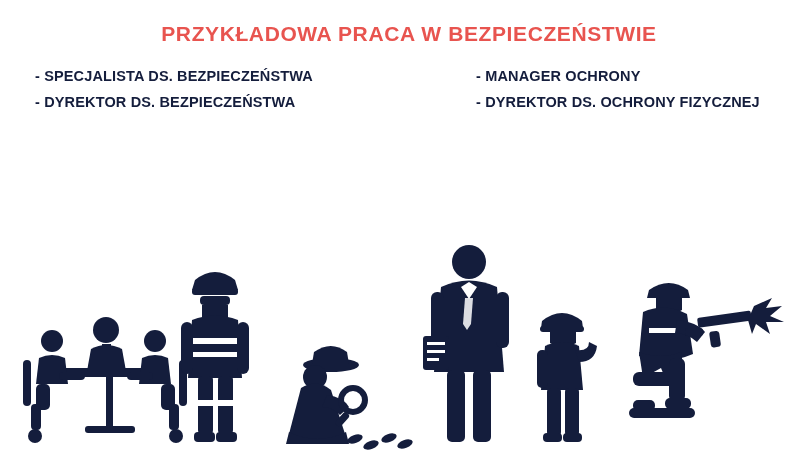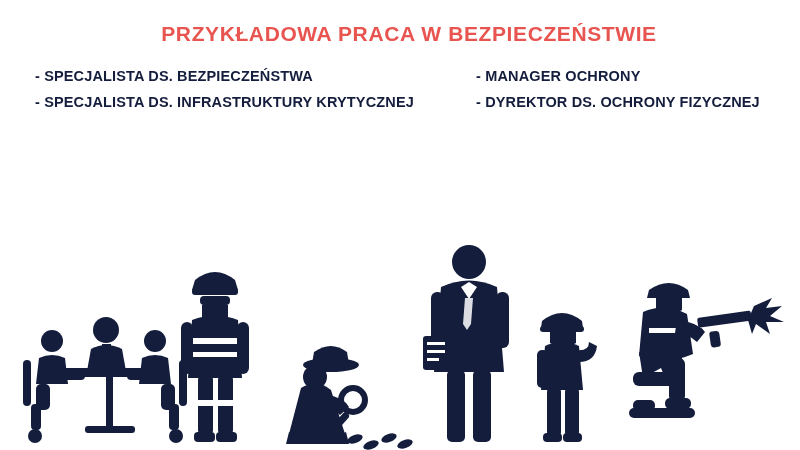--- a/index.html
+++ b/index.html
@@ -82,21 +82,21 @@
 </head>
 <body>
 
 <div class="slide">
 
   <div class="title">Przykładowa praca w bezpieczeństwie</div>
 
   <div class="columns">
     <div class="col col-left">
       <div class="item">- Specjalista ds. bezpieczeństwa</div>
-      <div class="item">- Specjalista ds. infrastruktury krytycznej</div>
+      <div class="item">- Dyrektor ds. bezpieczeństwa</div>
     </div>
     <div class="col col-right">
       <div class="item">- Manager ochrony</div>
       <div class="item">- Dyrektor ds. ochrony fizycznej</div>
     </div>
   </div>
 
   <svg class="art" viewBox="0 0 800 210">
     <g fill="#141d3c">
 

